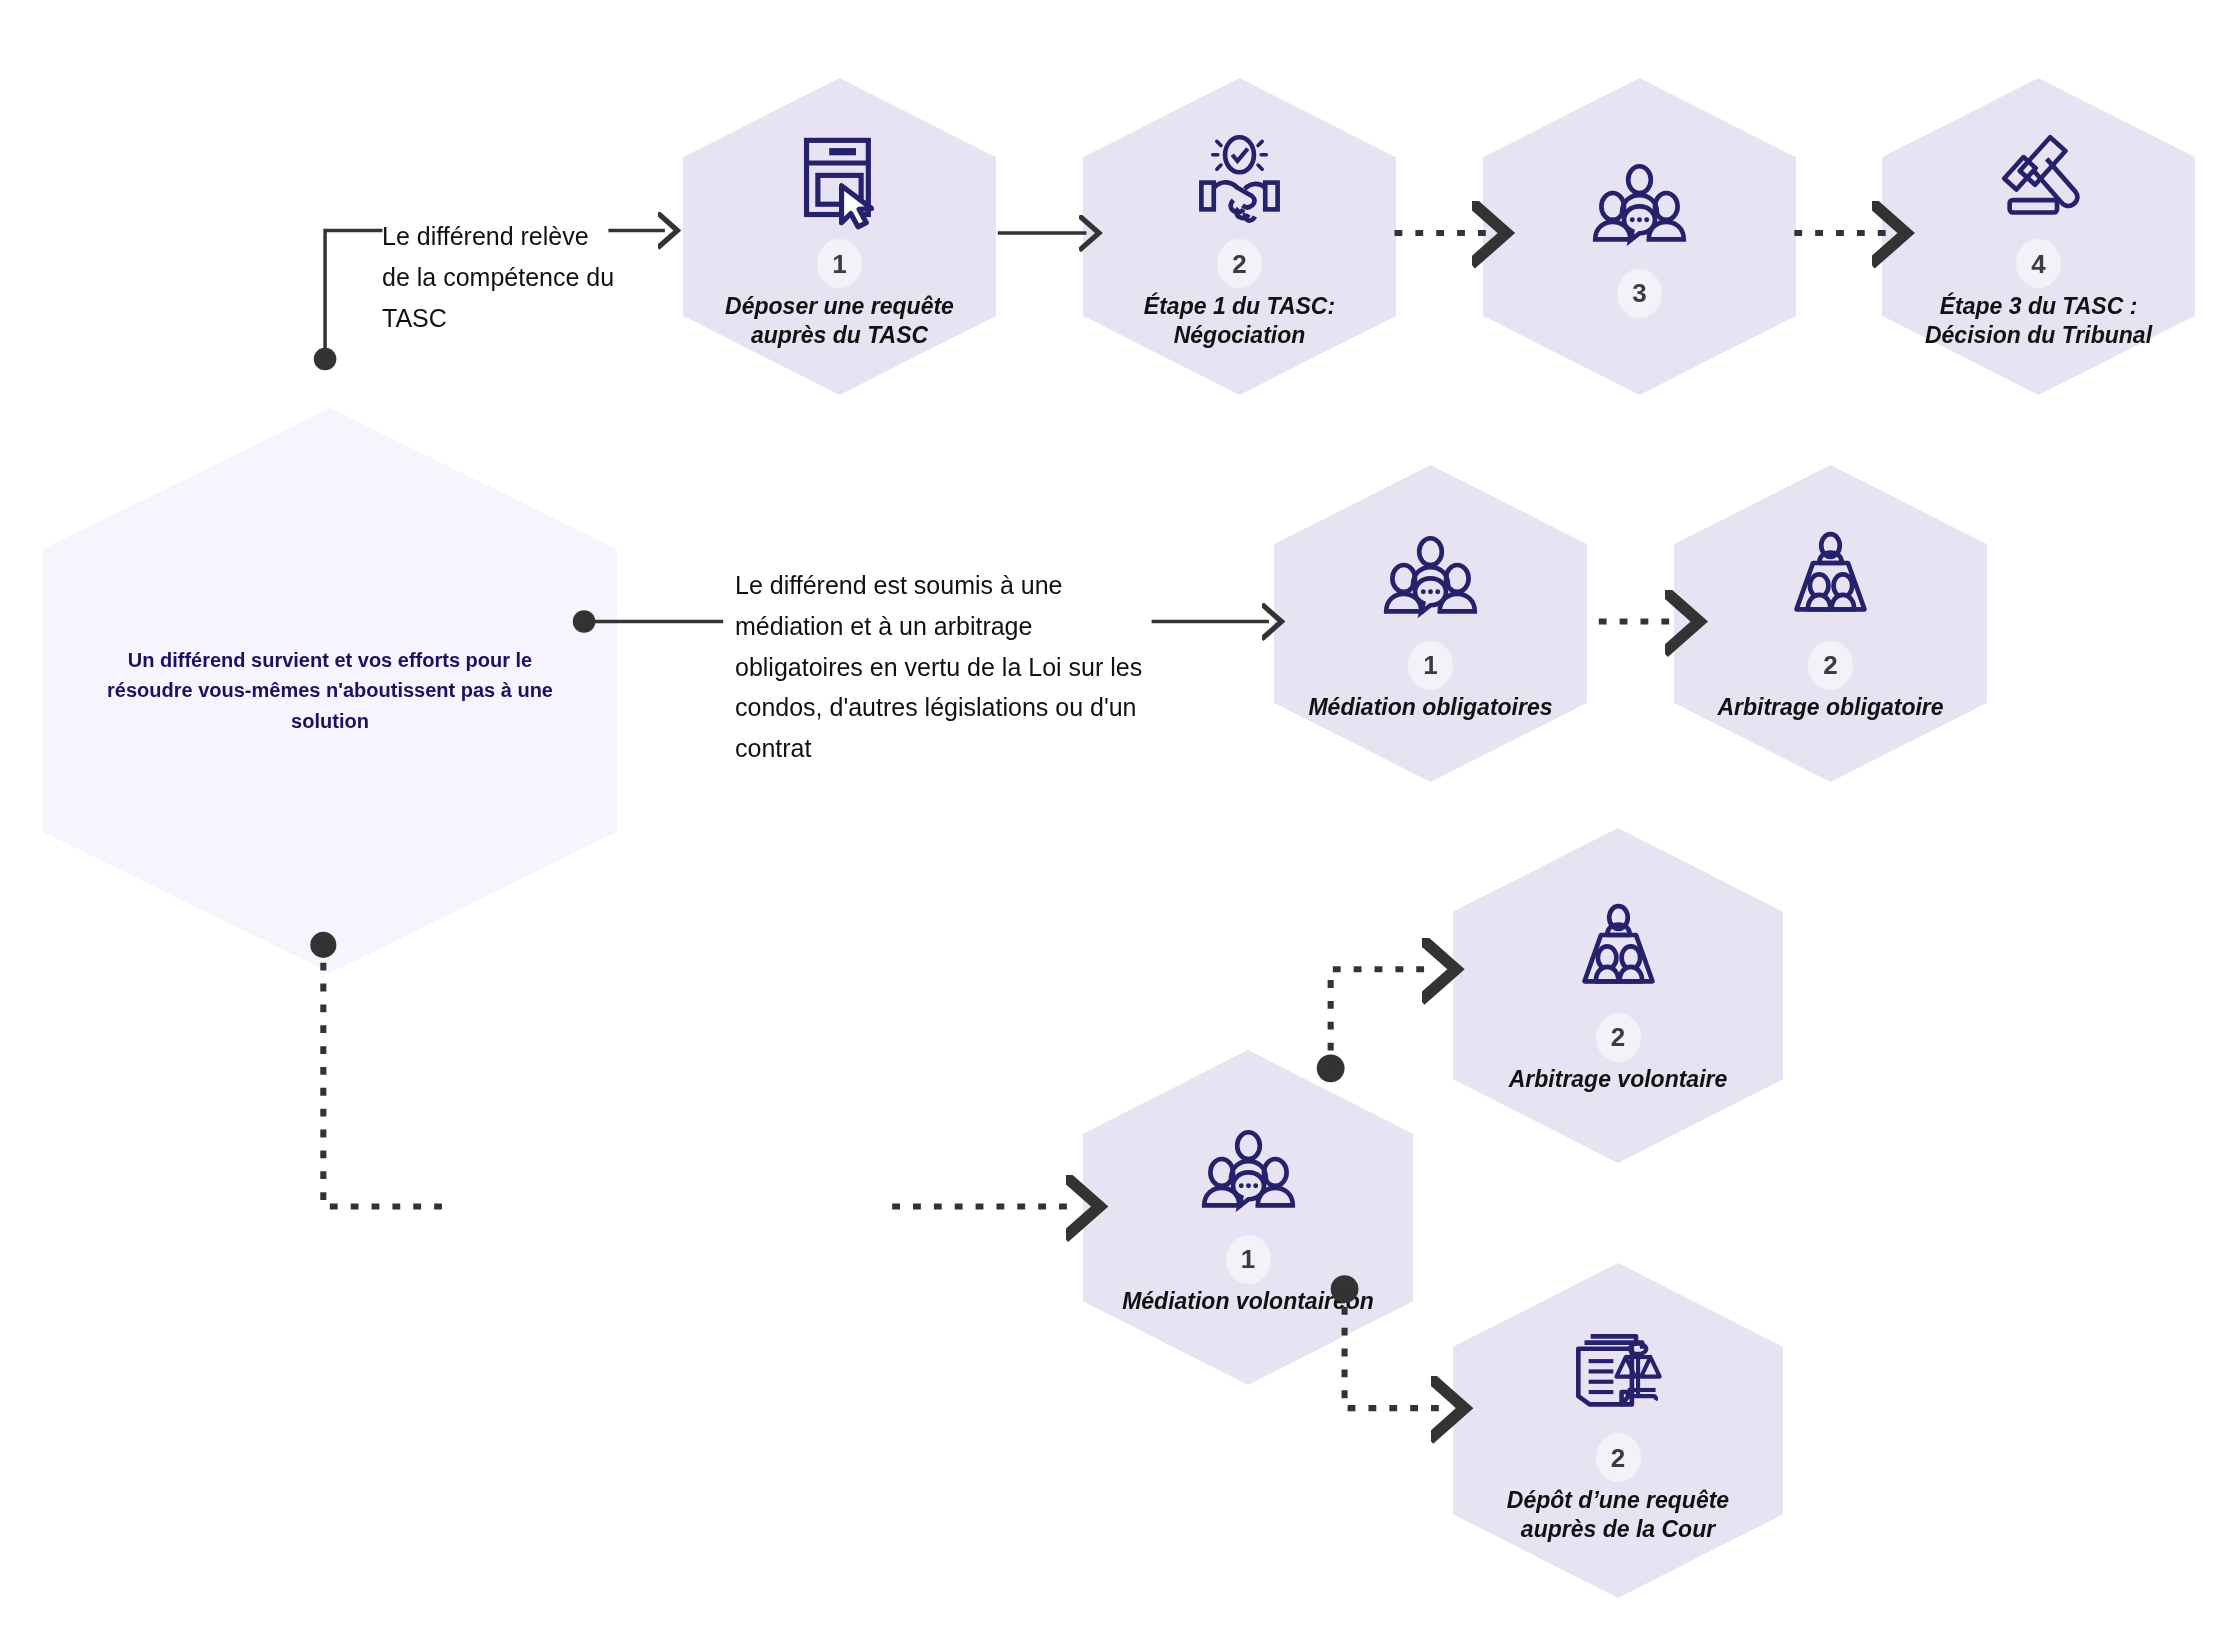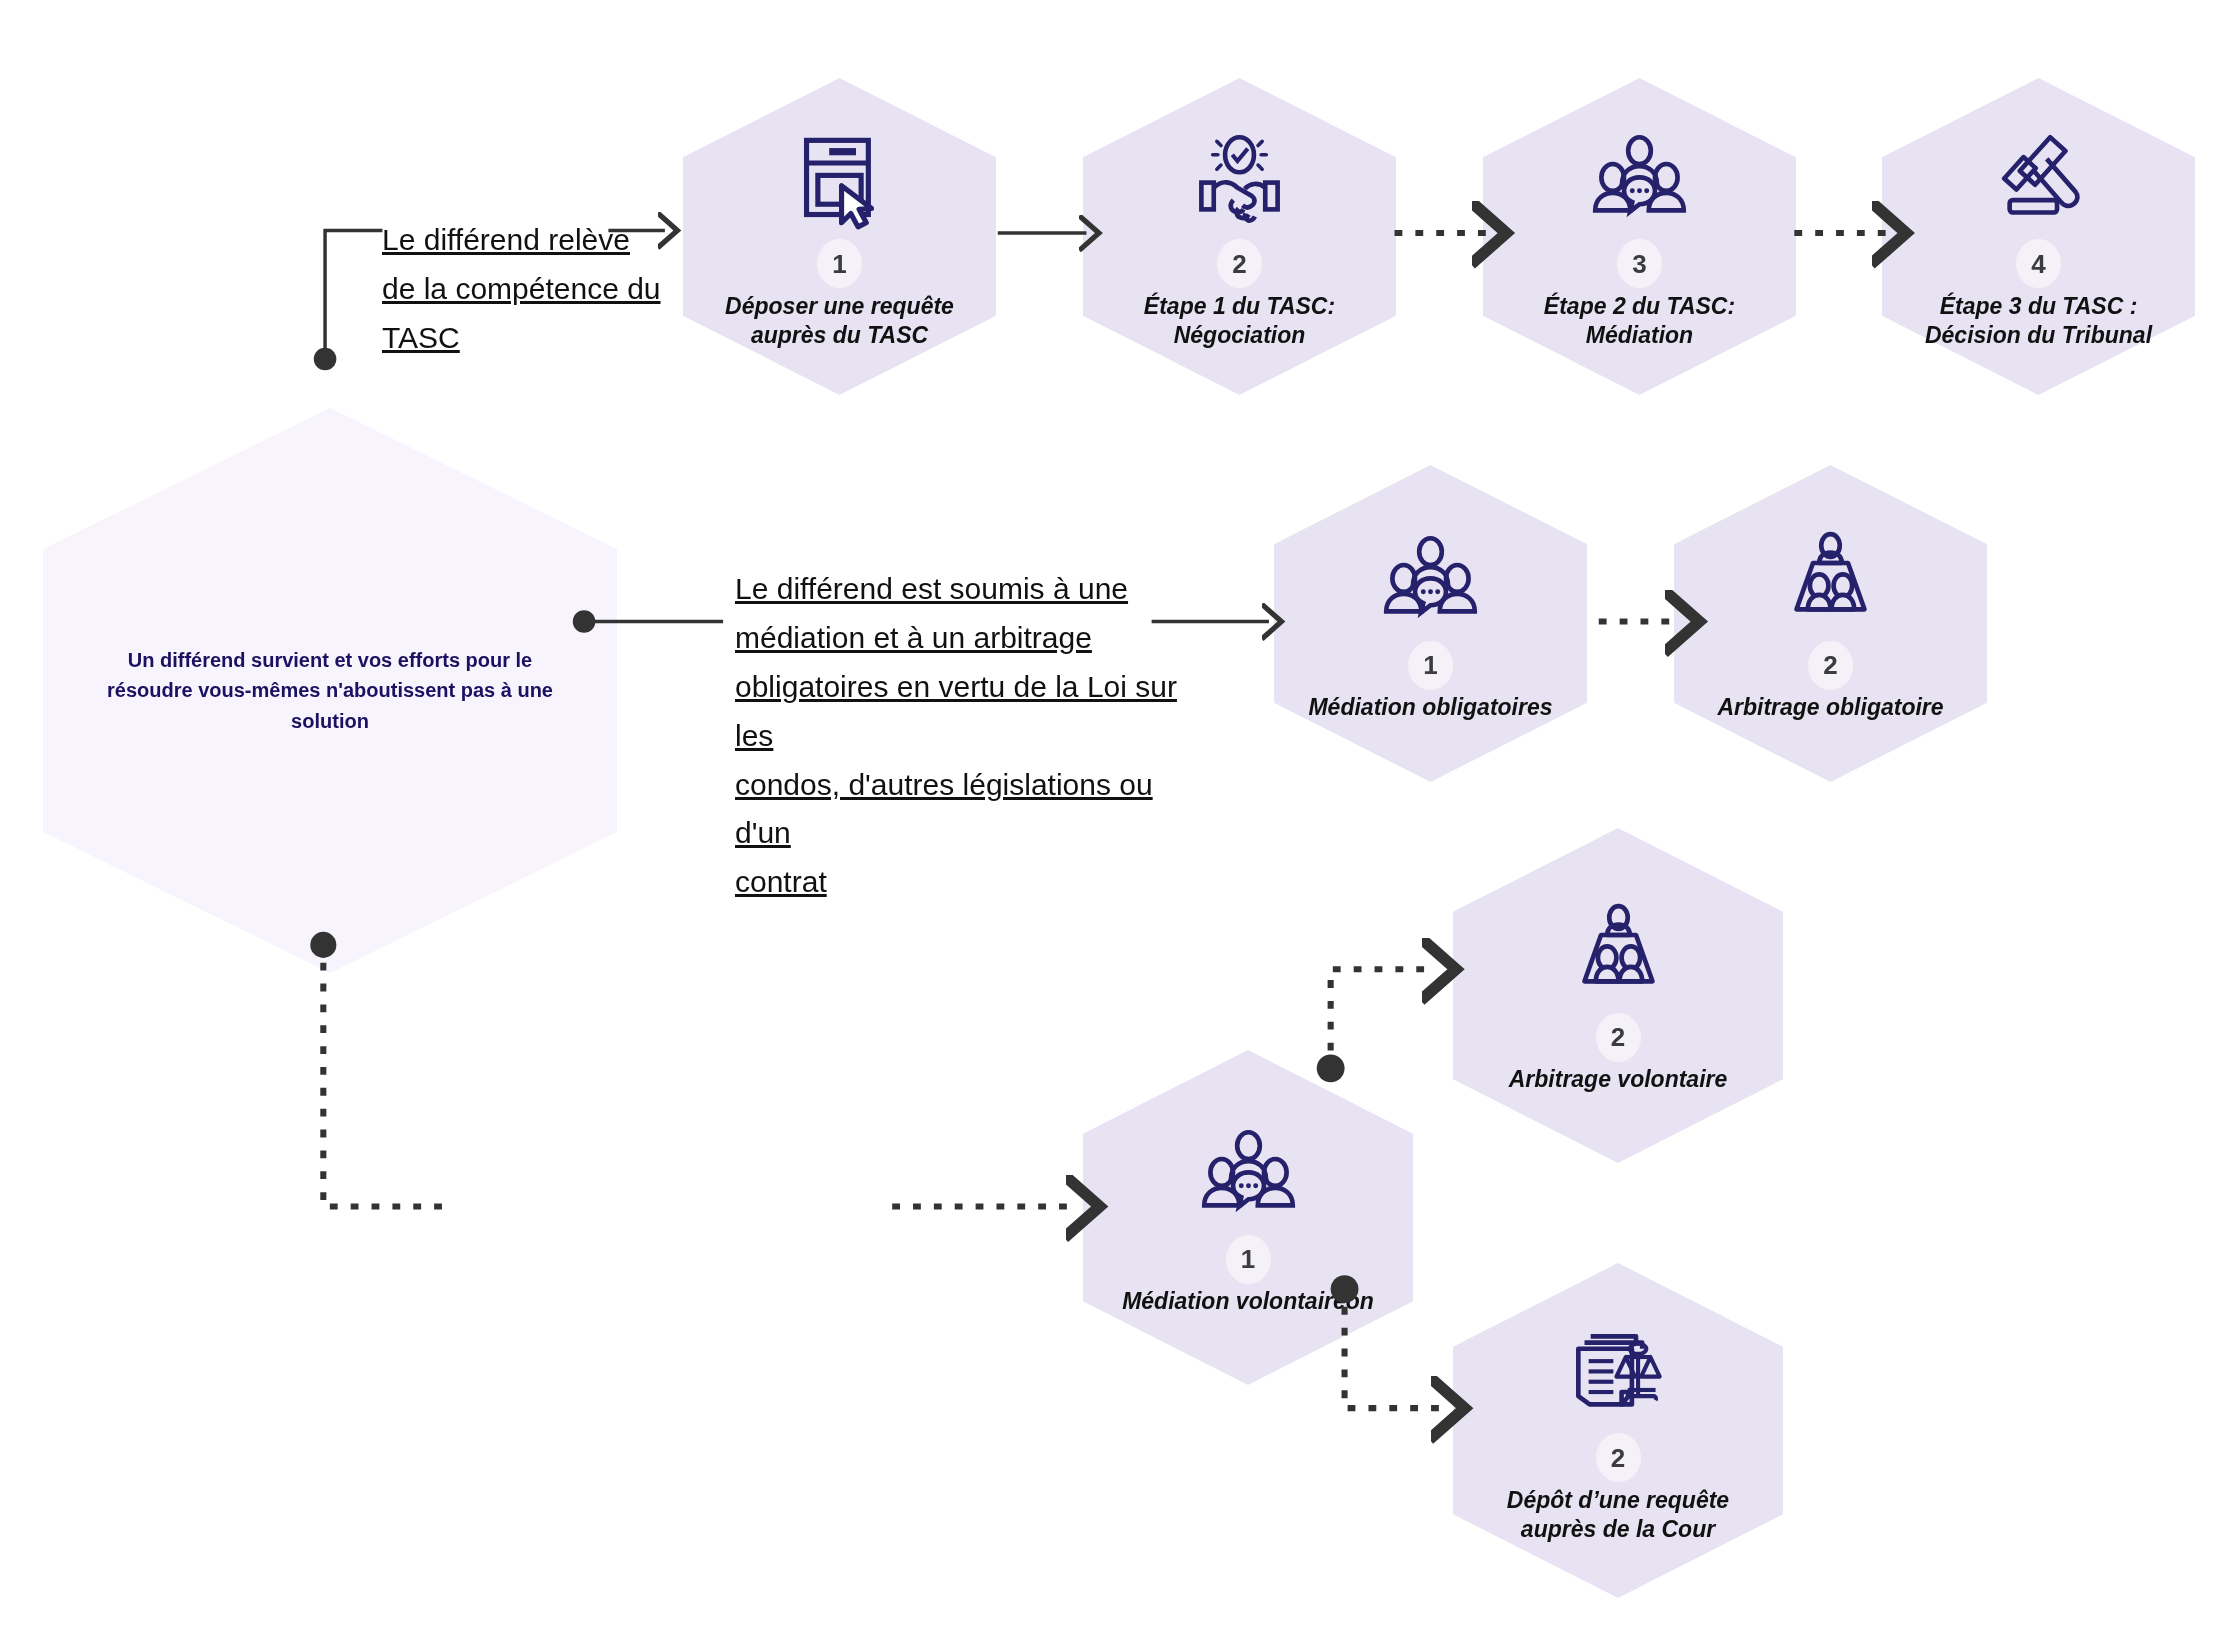--- a/index.html
+++ b/index.html
@@ -59,23 +59,22 @@
     position:relative;z-index:2;width:100%;height:100%;
     display:flex;align-items:center;justify-content:center;
     box-sizing:border-box;padding:0 61px;
     font-size:20px;font-weight:bold;color:#1A1260;
     text-align:center;line-height:1.52;
   }
 
   
   .blabel{
     position:absolute;
-    font-size:30px;color:#111111;line-height:1.63;
+    font-size:25px;color:#111111;line-height:1.63;
     white-space:pre-line;
-    text-decoration:underline;
   }
 
   
   #wires{position:absolute;left:0;top:0;width:2225px;height:1649px;z-index:5;pointer-events:none;}
 </style>
 </head>
 <body>
 
 <div id="stage">
 
@@ -206,21 +205,20 @@
           <path d="M59,80 C59,69 67,63 76,63 C85,63 93,69 93,80 Z"></path>
           <path d="M50,48 C41,48 35,54 35,61 C35,66 38,70 43,72 L41,81 L50,74 C59,74 65,68 65,61 C65,54 59,48 50,48 Z" fill="#E7E3F2"></path>
           <g fill="#26216B" stroke="none">
             <circle cx="43" cy="61" r="2.4"></circle>
             <circle cx="50" cy="61" r="2.4"></circle>
             <circle cx="57" cy="61" r="2.4"></circle>
           </g>
         </svg>
       </span>
       <span class="badge">3</span>
-      <span class="caption">Étape 2 du TASC: Médiation</span>
     </div>
   </div>
 
   <div class="hex" style="left:1882px;top:78px;width:313px;height:317px;">
     <div class="shape"></div>
     <div class="inner">
       <span class="icon">
         <svg viewBox="0 0 100 100" fill="none" stroke="#26216B" stroke-width="4.5" stroke-linejoin="round">
           <rect x="44" y="10" width="20" height="44" transform="rotate(42 54 32)"></rect>
           <rect x="24" y="30" width="16" height="28" transform="rotate(42 32 44)"></rect>

